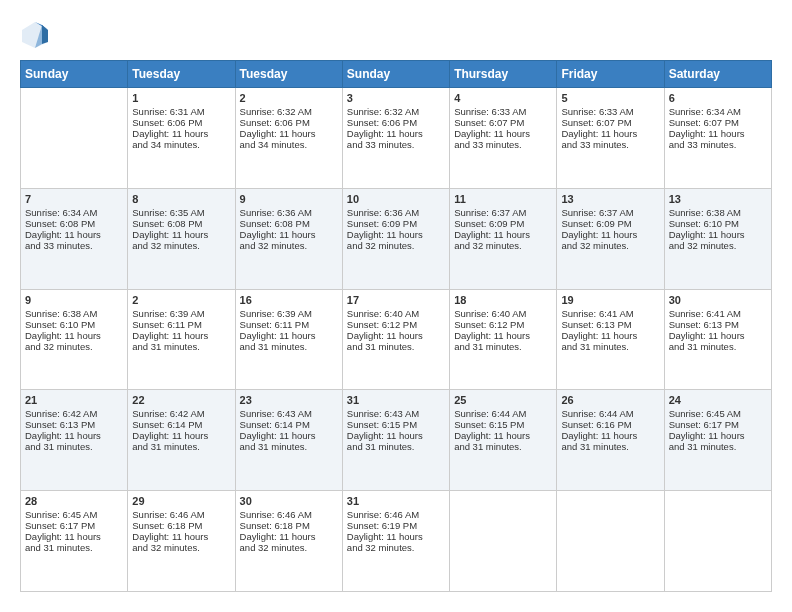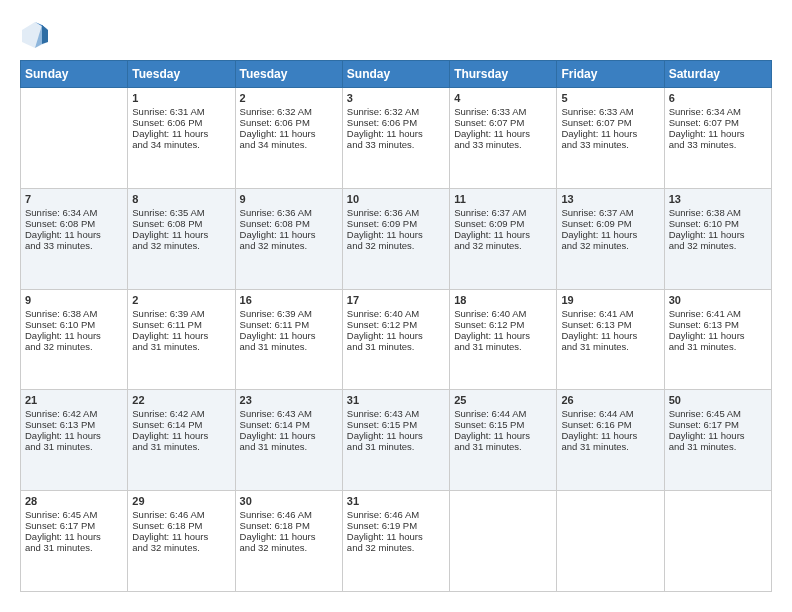--- a/index.html
+++ b/index.html
@@ -318,21 +318,21 @@
             <div>and 31 minutes.</div>
           </td>
           <td>
             <span class="day-number">26</span>
             <div>Sunrise: 6:44 AM</div>
             <div>Sunset: 6:16 PM</div>
             <div>Daylight: 11 hours</div>
             <div>and 31 minutes.</div>
           </td>
           <td>
-            <span class="day-number">50</span>
+            <span class="day-number">24</span>
             <div>Sunrise: 6:45 AM</div>
             <div>Sunset: 6:17 PM</div>
             <div>Daylight: 11 hours</div>
             <div>and 31 minutes.</div>
           </td>
         </tr>
         <tr class="row-white">
           <td>
             <span class="day-number">28</span>
             <div>Sunrise: 6:45 AM</div>

